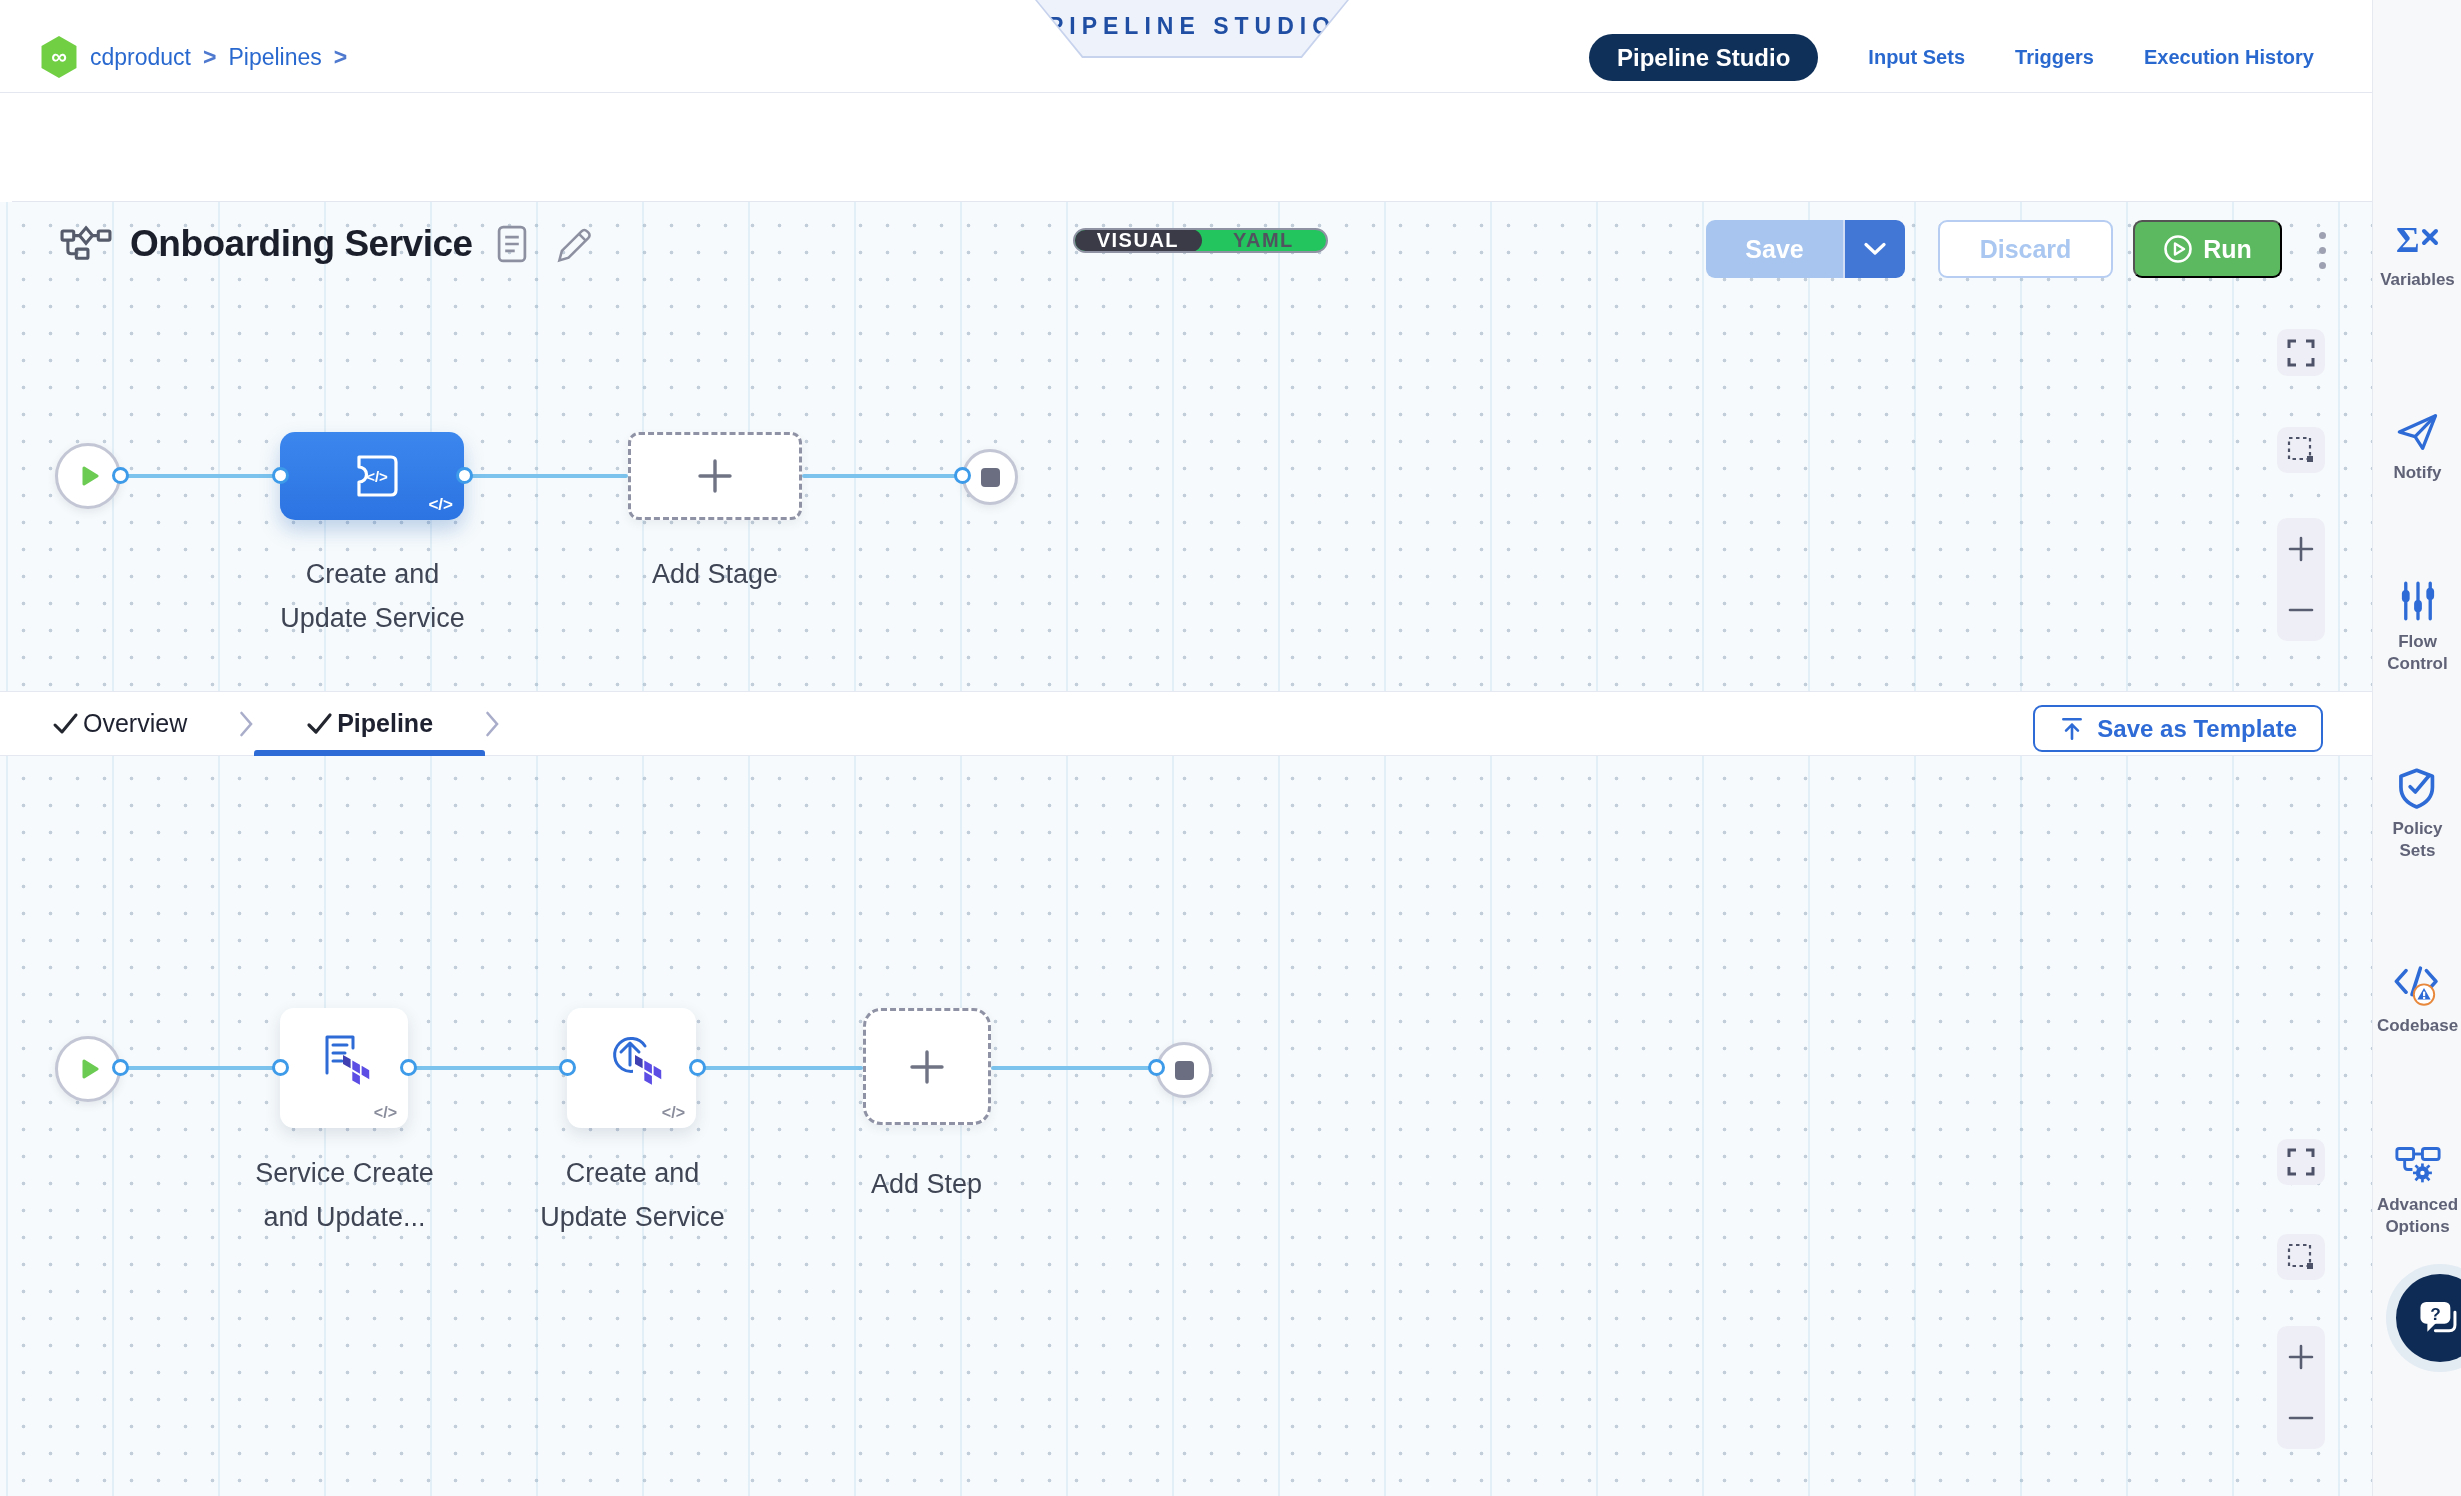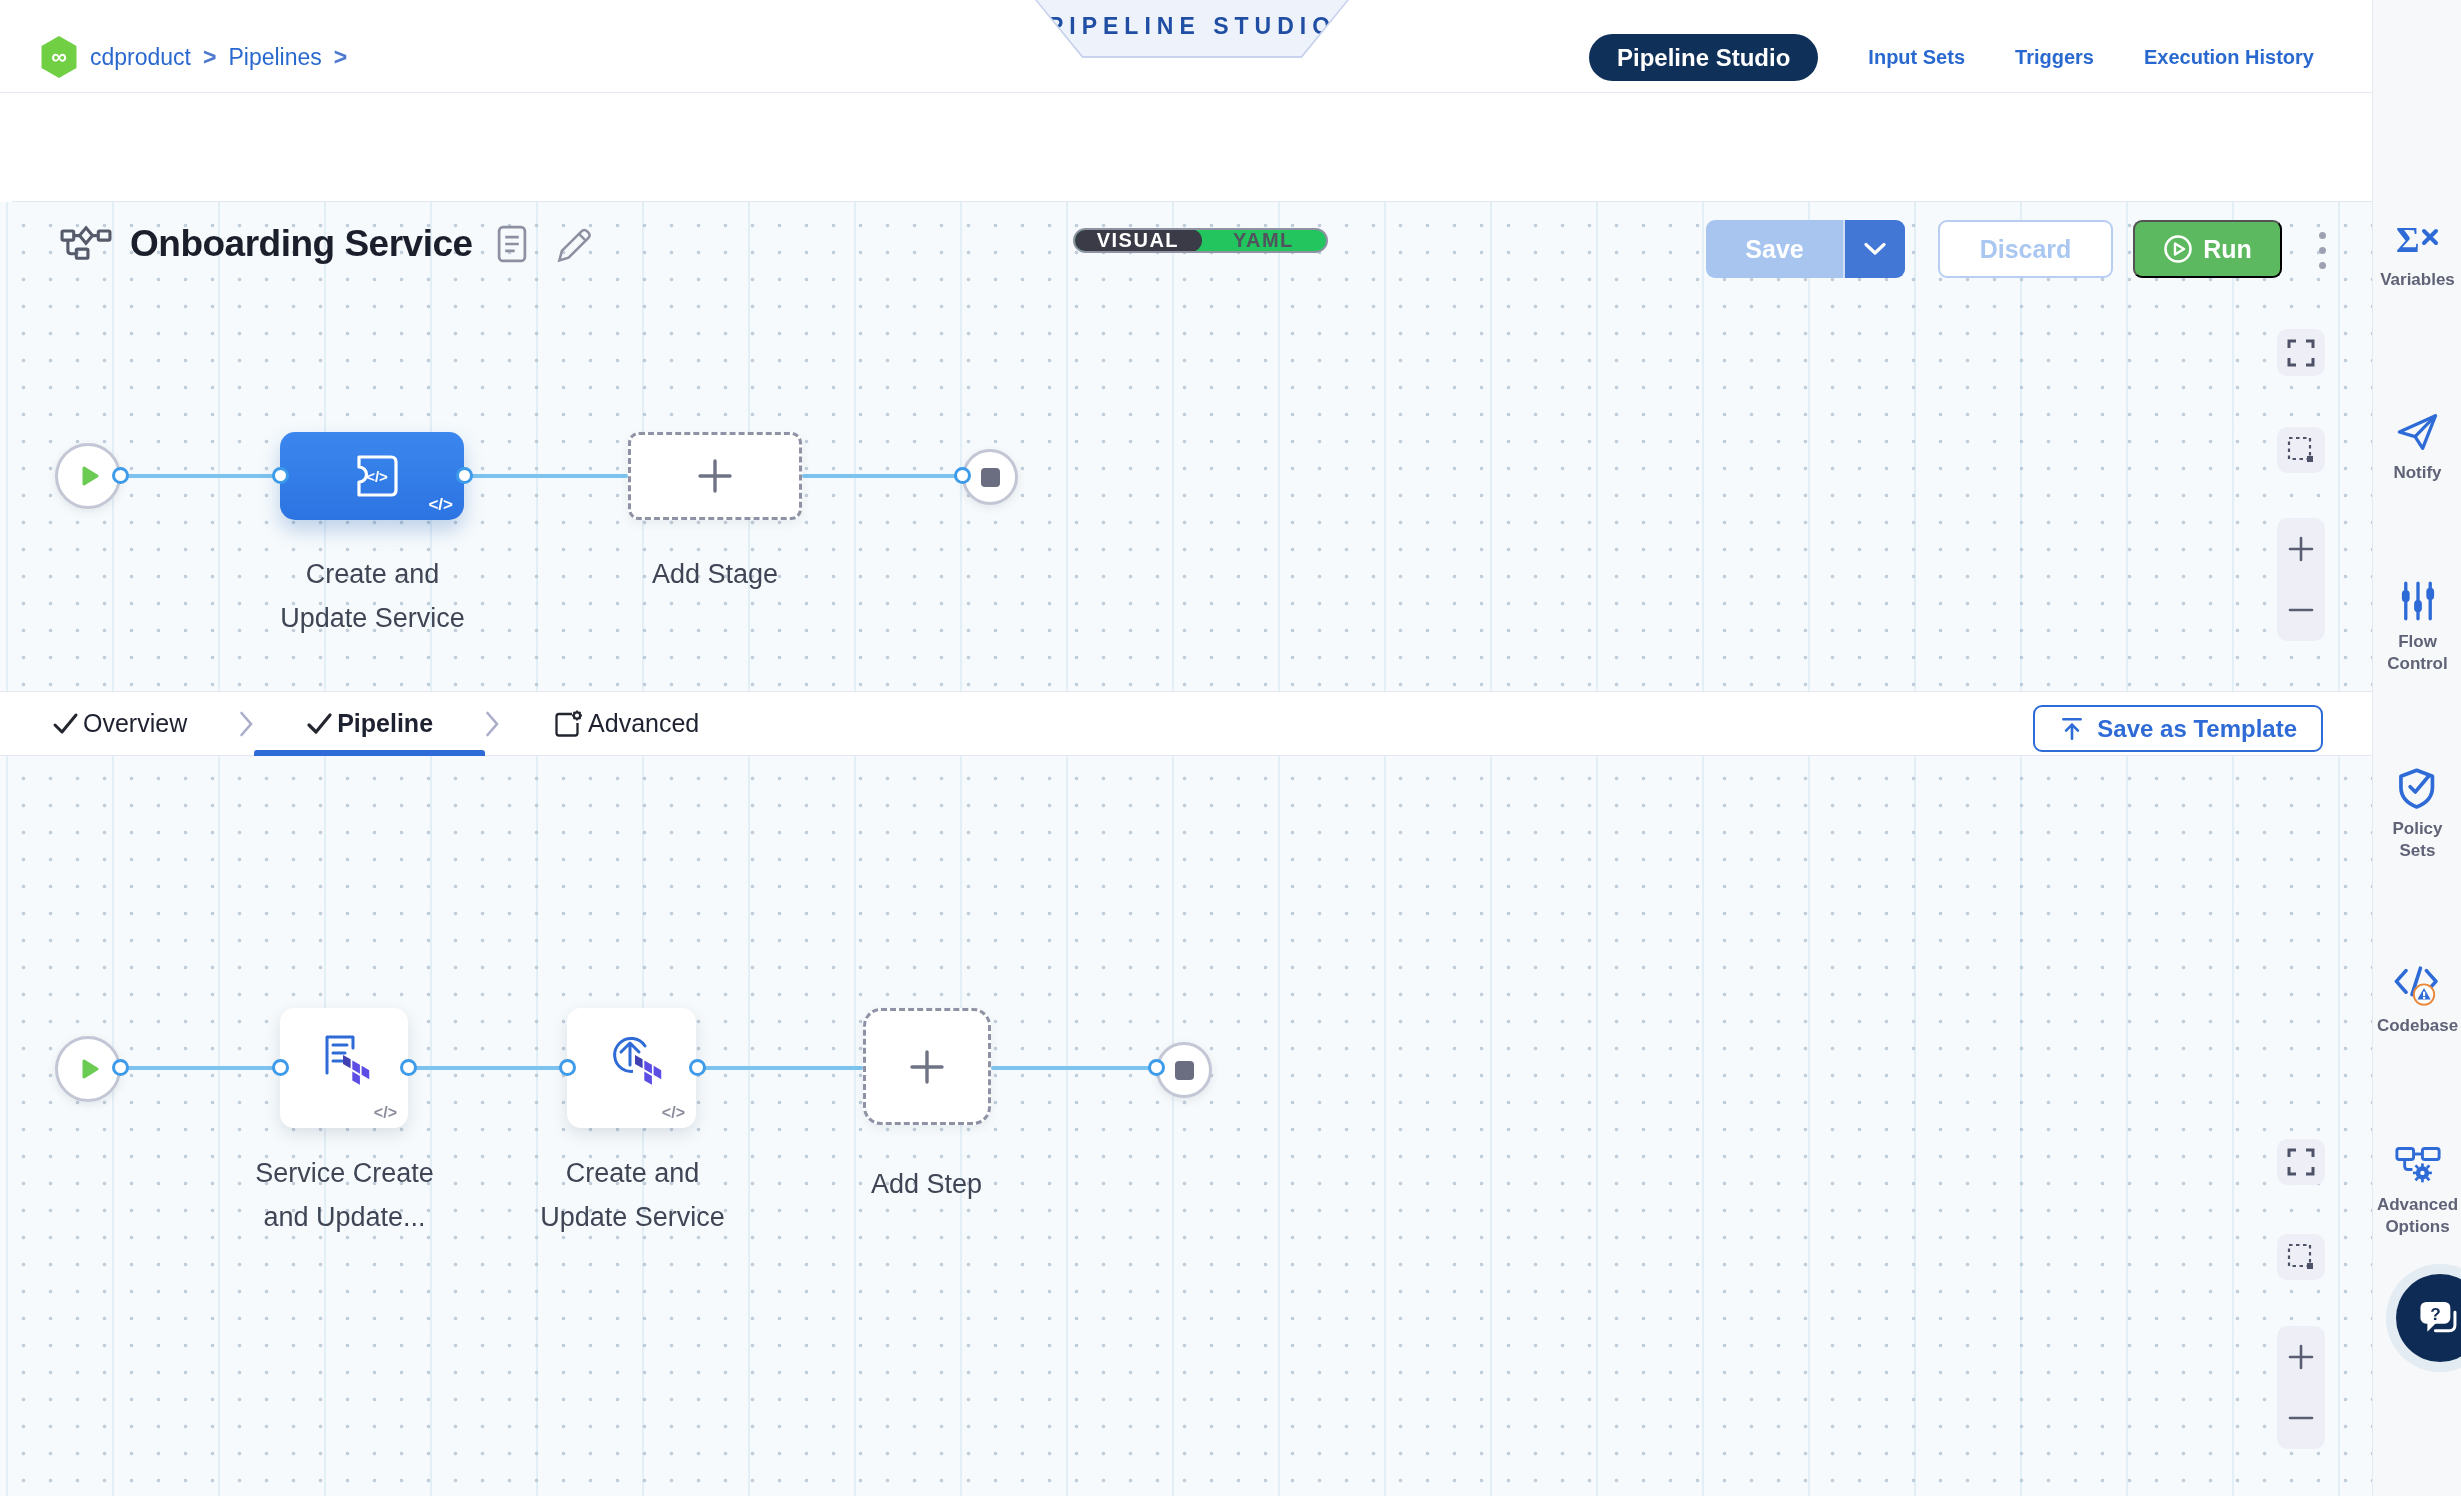--- a/index.html
+++ b/index.html
@@ -288,28 +288,20 @@
         <svg width="27" height="24" viewBox="0 0 27 24" fill="none" stroke="#23262F" stroke-width="3.2" stroke-linecap="round" stroke-linejoin="round">
           <path d="M3 13 L10 20 L24 3"></path>
         </svg>
         <span>Pipeline</span>
       </div>
       <span class="tab-sep">
         <svg width="15" height="26" viewBox="0 0 15 26" fill="none" stroke="#A9ADC9" stroke-width="2.6" stroke-linecap="round">
             <path d="M2.5 2 L12 13 L2.5 24"></path>
           </svg>
       </span>
-      <div class="tab-item">
-        <svg width="32" height="30" viewBox="0 0 32 30" fill="none" stroke="#23262F" stroke-width="2.3">
-          <path d="M20 5 H7 Q4.5 5 4.5 7.5 V24 Q4.5 26.5 7 26.5 H23 Q25.5 26.5 25.5 24 V14"></path>
-          <circle cx="25" cy="6.5" r="3.2"></circle>
-          <path d="M25 1.5 V3 M25 10 V11.5 M20 6.5 H21.5 M28.5 6.5 H30 M21.5 3 l1 1 M28.5 10 l-1 -1 M21.5 10 l1 -1 M28.5 3 l-1 1" stroke-width="1.8"></path>
-        </svg>
-        <span>Advanced</span>
-      </div>
 
       <button class="btn-template">
         <svg width="26" height="26" viewBox="0 0 24 24" fill="none" stroke="#2F6BD6" stroke-width="2.4" stroke-linecap="round" stroke-linejoin="round">
           <path d="M4 3 H20 M12 21 V8 M6.5 13.5 L12 8 L17.5 13.5"></path>
         </svg>
         <span>Save as Template</span>
       </button>
     </div>
 
     <div class="canvas canvas2">

